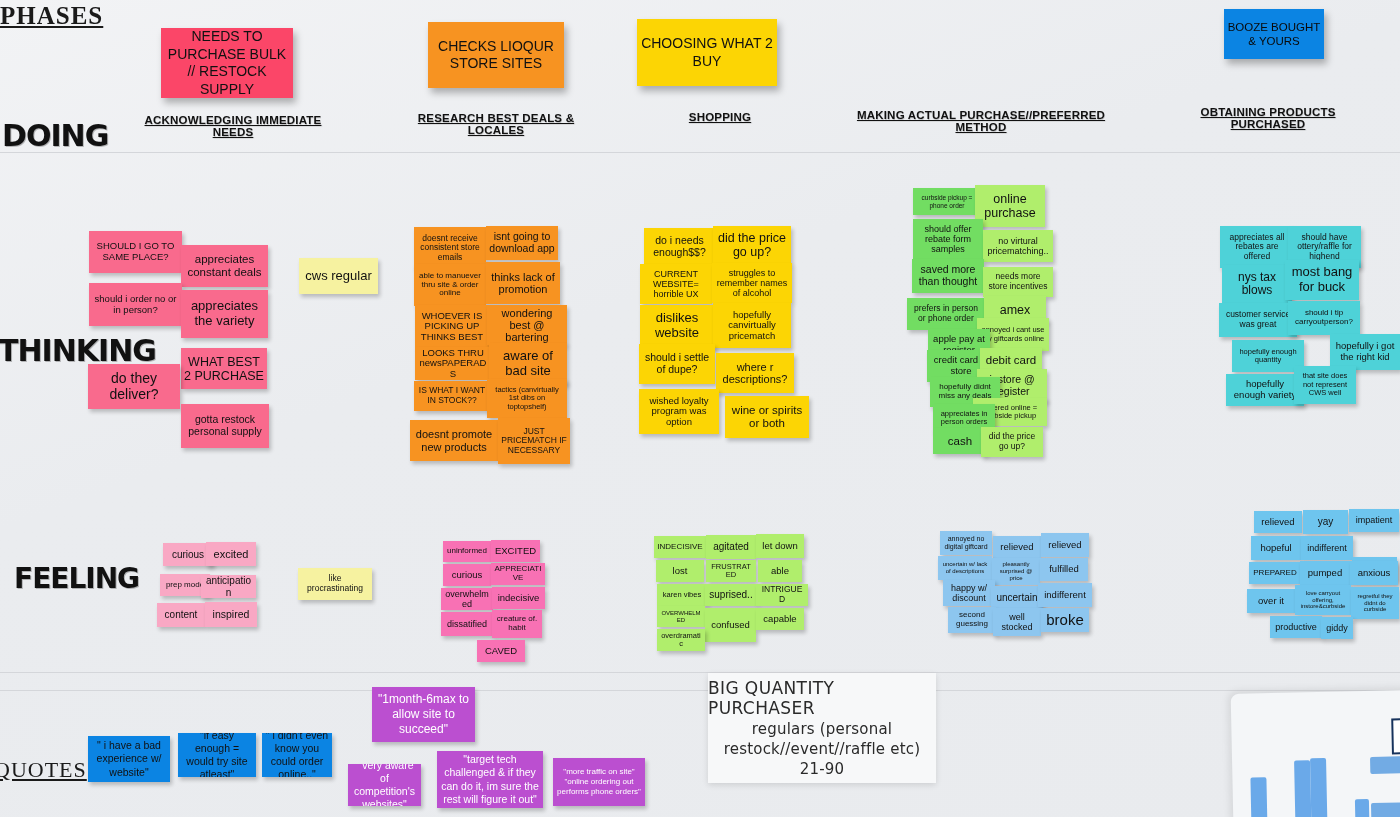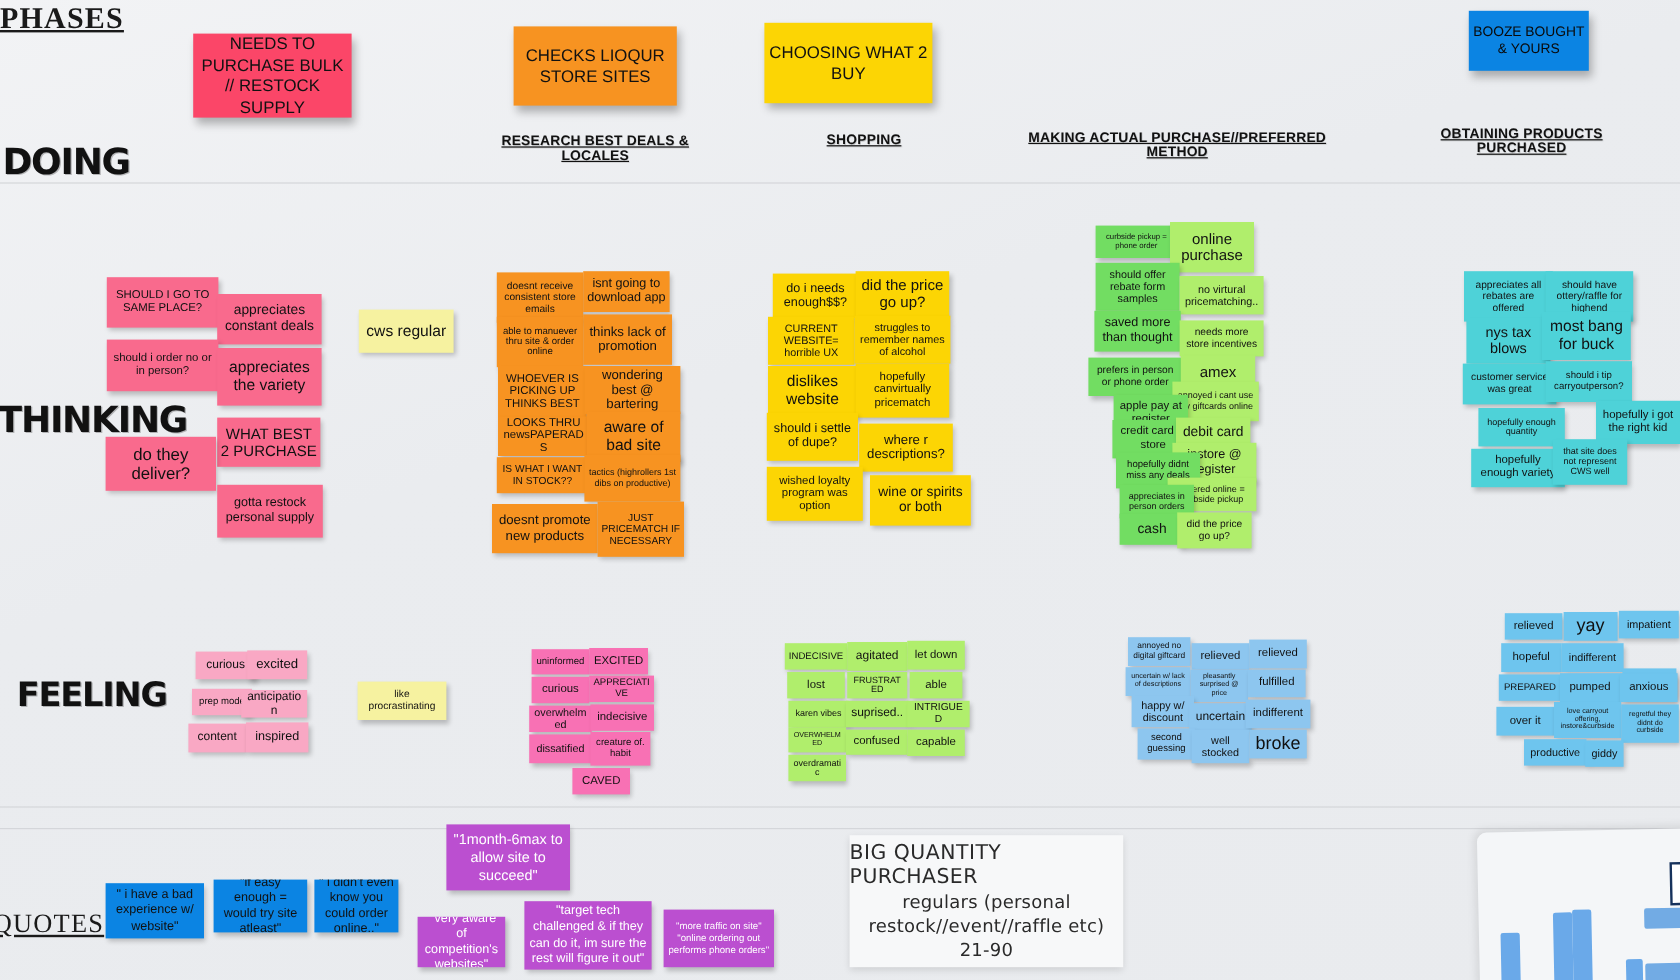--- a/index.html
+++ b/index.html
@@ -105,20 +105,21 @@
   <div class="band-line" style="top:672px"></div>
   <div class="band-line" style="top:690px"></div>
 
   <div class="rail phases-lbl">PHASES</div>
   <div class="rail doing-lbl">DOING</div>
   <div class="rail thinking-lbl">THINKING</div>
   <div class="rail feeling-lbl">FEELING</div>
   <div class="rail quotes-lbl">QUOTES</div>
 
   <div class="note phase-note c-red" style="left:161px;top:28px;width:132px;height:70px;">NEEDS TO PURCHASE BULK // RESTOCK SUPPLY</div>
+  <div class="phase-sub" style="left:132px;top:114px;width:202px;">ACKNOWLEDGING IMMEDIATE NEEDS</div>
 
   <div class="note phase-note c-orange" style="left:428px;top:22px;width:136px;height:66px;">CHECKS LIOQUR STORE SITES</div>
   <div class="phase-sub" style="left:396px;top:112px;width:200px;">RESEARCH BEST DEALS &amp; LOCALES</div>
 
   <div class="note phase-note c-yellow" style="left:637px;top:19px;width:140px;height:67px;">CHOOSING WHAT 2 BUY</div>
   <div class="phase-sub" style="left:660px;top:111px;width:120px;">SHOPPING</div>
 
   <div class="phase-sub" style="left:845px;top:109px;width:272px;">MAKING ACTUAL PURCHASE//PREFERRED METHOD</div>
 
   <div class="note phase-note c-blue" style="left:1224px;top:9px;width:100px;height:50px;font-size:11.5px;color:#0a0a0a;">BOOZE BOUGHT &amp; YOURS</div>
@@ -135,21 +136,21 @@
 
   <div class="note c-orange" style="left:414px;top:227px;width:72px;height:42px;font-size:8.5px;">doesnt receive consistent store emails</div>
   <div class="note c-orange" style="left:486px;top:226px;width:72px;height:34px;font-size:10.5px;">isnt going to download app</div>
   <div class="note c-orange" style="left:414px;top:264px;width:72px;height:42px;font-size:8px;">able to manuever thru site &amp; order online</div>
   <div class="note c-orange" style="left:486px;top:262px;width:74px;height:42px;font-size:11px;">thinks lack of promotion</div>
   <div class="note c-orange" style="left:415px;top:305px;width:74px;height:43px;font-size:9.5px;">WHOEVER IS PICKING UP THINKS BEST</div>
   <div class="note c-orange" style="left:487px;top:305px;width:80px;height:40px;font-size:11px;">wondering best @ bartering</div>
   <div class="note c-orange" style="left:415px;top:347px;width:76px;height:33px;font-size:9.5px;">LOOKS THRU newsPAPERADS</div>
   <div class="note c-orange" style="left:489px;top:343px;width:78px;height:42px;font-size:13px;">aware of bad site</div>
   <div class="note c-orange" style="left:414px;top:381px;width:76px;height:30px;font-size:8.5px;">IS WHAT I WANT IN STOCK??</div>
-  <div class="note c-orange" style="left:487px;top:379px;width:80px;height:39px;font-size:7.5px;">tactics (highrollers 1st dibs on productive)</div>
+  <div class="note c-orange" style="left:487px;top:379px;width:80px;height:39px;font-size:7.5px;">tactics (canvirtually 1st dibs on toptopshelf)</div>
   <div class="note c-orange" style="left:410px;top:420px;width:88px;height:41px;font-size:11px;">doesnt promote new products</div>
   <div class="note c-orange" style="left:498px;top:418px;width:72px;height:46px;font-size:8.5px;">JUST PRICEMATCH IF NECESSARY</div>
 
   <div class="note c-yellow" style="left:644px;top:228px;width:71px;height:37px;font-size:10.5px;">do i needs enough$$?</div>
   <div class="note c-yellow" style="left:713px;top:226px;width:78px;height:38px;font-size:12.5px;">did the price go up?</div>
   <div class="note c-yellow" style="left:640px;top:264px;width:72px;height:40px;font-size:9px;">CURRENT WEBSITE= horrible UX</div>
   <div class="note c-yellow" style="left:712px;top:263px;width:80px;height:40px;font-size:9px;">struggles to remember names of alcohol</div>
   <div class="note c-yellow" style="left:640px;top:305px;width:74px;height:42px;font-size:13px;">dislikes website</div>
   <div class="note c-yellow" style="left:713px;top:303px;width:78px;height:45px;font-size:9.5px;">hopefully canvirtually pricematch</div>
   <div class="note c-yellow" style="left:639px;top:344px;width:76px;height:40px;font-size:10.5px;">should i settle of dupe?</div>
@@ -208,39 +209,39 @@
   <div class="note c-greenlite" style="left:654px;top:536px;width:52px;height:22px;font-size:8px;">INDECISIVE</div>
   <div class="note c-greenlite" style="left:706px;top:535px;width:50px;height:24px;font-size:10px;">agitated</div>
   <div class="note c-greenlite" style="left:756px;top:534px;width:48px;height:24px;font-size:9.5px;">let down</div>
   <div class="note c-greenlite" style="left:656px;top:560px;width:48px;height:22px;font-size:9.5px;">lost</div>
   <div class="note c-greenlite" style="left:706px;top:560px;width:50px;height:22px;font-size:7.5px;">FRUSTRATED</div>
   <div class="note c-greenlite" style="left:758px;top:560px;width:44px;height:22px;font-size:9.5px;">able</div>
   <div class="note c-greenlite" style="left:657px;top:584px;width:50px;height:22px;font-size:7.5px;">karen vibes</div>
   <div class="note c-greenlite" style="left:705px;top:584px;width:52px;height:22px;font-size:10px;">suprised..</div>
   <div class="note c-greenlite" style="left:756px;top:584px;width:52px;height:22px;font-size:8.5px;">INTRIGUED</div>
   <div class="note c-greenlite" style="left:657px;top:606px;width:48px;height:21px;font-size:6px;">OVERWHELMED</div>
-  <div class="note c-greenlite" style="left:705px;top:608px;width:51px;height:21px;font-size:9.5px;">confused</div>
+  <div class="note c-greenlite" style="left:705px;top:608px;width:51px;height:34px;font-size:9.5px;">confused</div>
   <div class="note c-greenlite" style="left:756px;top:608px;width:48px;height:22px;font-size:9.5px;">capable</div>
   <div class="note c-greenlite" style="left:657px;top:629px;width:48px;height:22px;font-size:7.5px;">overdramatic</div>
 
   <div class="note c-bluelite" style="left:940px;top:531px;width:52px;height:24px;font-size:7px;">annoyed no digital giftcard</div>
   <div class="note c-bluelite" style="left:993px;top:536px;width:48px;height:22px;font-size:9.5px;">relieved</div>
   <div class="note c-bluelite" style="left:1041px;top:533px;width:48px;height:24px;font-size:9.5px;">relieved</div>
   <div class="note c-bluelite" style="left:938px;top:556px;width:54px;height:24px;font-size:6px;">uncertain w/ lack of descriptions</div>
   <div class="note c-bluelite" style="left:992px;top:558px;width:48px;height:27px;font-size:6px;">pleasantly surprised @ price</div>
   <div class="note c-bluelite" style="left:1040px;top:558px;width:48px;height:23px;font-size:9.5px;">fulfilled</div>
   <div class="note c-bluelite" style="left:943px;top:580px;width:52px;height:26px;font-size:9px;">happy w/ discount</div>
   <div class="note c-bluelite" style="left:991px;top:586px;width:52px;height:24px;font-size:10px;">uncertain</div>
   <div class="note c-bluelite" style="left:1038px;top:583px;width:54px;height:24px;font-size:9.5px;">indifferent</div>
   <div class="note c-bluelite" style="left:948px;top:607px;width:48px;height:26px;font-size:8px;">second guessing</div>
   <div class="note c-bluelite" style="left:993px;top:608px;width:48px;height:28px;font-size:9px;">well stocked</div>
   <div class="note c-bluelite" style="left:1041px;top:608px;width:48px;height:24px;font-size:15px;">broke</div>
 
   <div class="note c-skyblue" style="left:1254px;top:511px;width:48px;height:22px;font-size:9.5px;">relieved</div>
-  <div class="note c-skyblue" style="left:1303px;top:510px;width:45px;height:24px;font-size:15px;">yay</div>
+  <div class="note c-skyblue" style="left:1303px;top:510px;width:45px;height:24px;font-size:10px;">yay</div>
   <div class="note c-skyblue" style="left:1349px;top:509px;width:50px;height:23px;font-size:9px;">impatient</div>
   <div class="note c-skyblue" style="left:1251px;top:536px;width:50px;height:24px;font-size:9.5px;">hopeful</div>
   <div class="note c-skyblue" style="left:1301px;top:536px;width:52px;height:24px;font-size:9px;">indifferent</div>
   <div class="note c-skyblue" style="left:1352px;top:535px;width:45px;height:24px;font-size:9.5px;margin-top:22px;">exited</div>
   <div class="note c-skyblue" style="left:1249px;top:562px;width:52px;height:22px;font-size:8px;">PREPARED</div>
   <div class="note c-skyblue" style="left:1300px;top:561px;width:50px;height:24px;font-size:9.5px;">pumped</div>
   <div class="note c-skyblue" style="left:1350px;top:561px;width:48px;height:24px;font-size:9.5px;">anxious</div>
   <div class="note c-skyblue" style="left:1247px;top:589px;width:48px;height:24px;font-size:9.5px;">over it</div>
   <div class="note c-skyblue" style="left:1295px;top:585px;width:56px;height:30px;font-size:6px;">love carryout offering, instore&amp;curbside</div>
   <div class="note c-skyblue" style="left:1351px;top:587px;width:48px;height:32px;font-size:6px;">regretful they didnt do curbside</div>
@@ -248,21 +249,21 @@
   <div class="note c-skyblue" style="left:1321px;top:617px;width:32px;height:22px;font-size:9px;">giddy</div>
 
   <div class="note c-blue quote" style="left:88px;top:736px;width:82px;height:46px;">" i have a bad experience w/ website"</div>
   <div class="note c-blue quote" style="left:178px;top:733px;width:78px;height:44px;">"if easy enough = would try site atleast"</div>
   <div class="note c-blue quote" style="left:262px;top:733px;width:70px;height:44px;">" i didn't even know you could order online.."</div>
   <div class="note c-purple quote white" style="left:372px;top:687px;width:103px;height:55px;font-size:12px;">"1month-6max to allow site to succeed"</div>
   <div class="note c-purple quote white" style="left:348px;top:764px;width:73px;height:42px;">" very aware of competition's websites"</div>
   <div class="note c-purple quote white" style="left:437px;top:751px;width:106px;height:57px;">"target tech challenged &amp; if they can do it, im sure the rest will figure it out"</div>
   <div class="note c-purple quote white" style="left:553px;top:758px;width:92px;height:48px;font-size:8px;">"more traffic on site" "online ordering out performs phone orders"</div>
 
-  <div id="persona" style="left:708px;top:673px;width:228px;height:110px;margin-top:23px;">
+  <div id="persona" style="left:708px;top:673px;width:228px;height:110px;">
     <div class="p-title">BIG QUANTITY PURCHASER</div>
     <div class="p-line">regulars (personal</div>
     <div class="p-line">restock//event//raffle etc)</div>
     <div class="p-line">21-90</div>
   </div>
 
   <div id="dash">
     <div class="bar" style="left:18px;bottom:0px;width:16px;height:46px;"></div>
     <div class="bar" style="left:62px;bottom:0px;width:16px;height:62px;"></div>
     <div class="bar" style="left:78px;bottom:0px;width:16px;height:64px;"></div>

